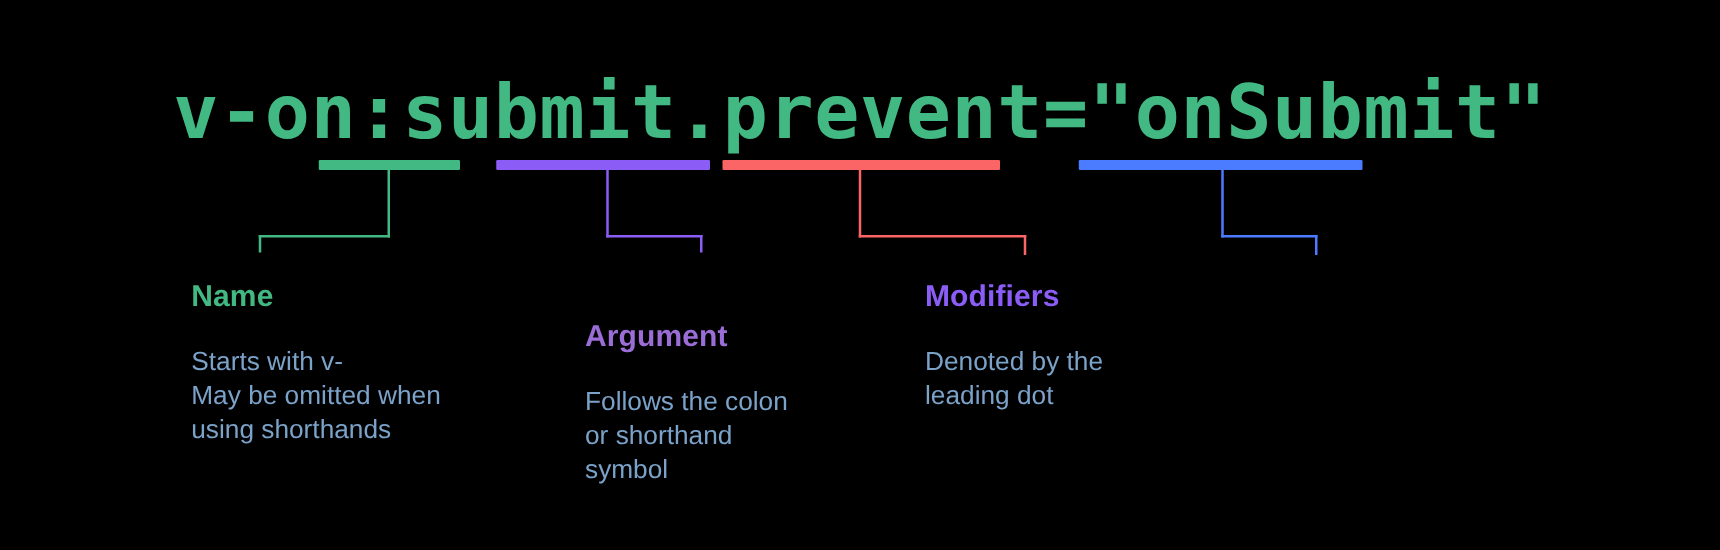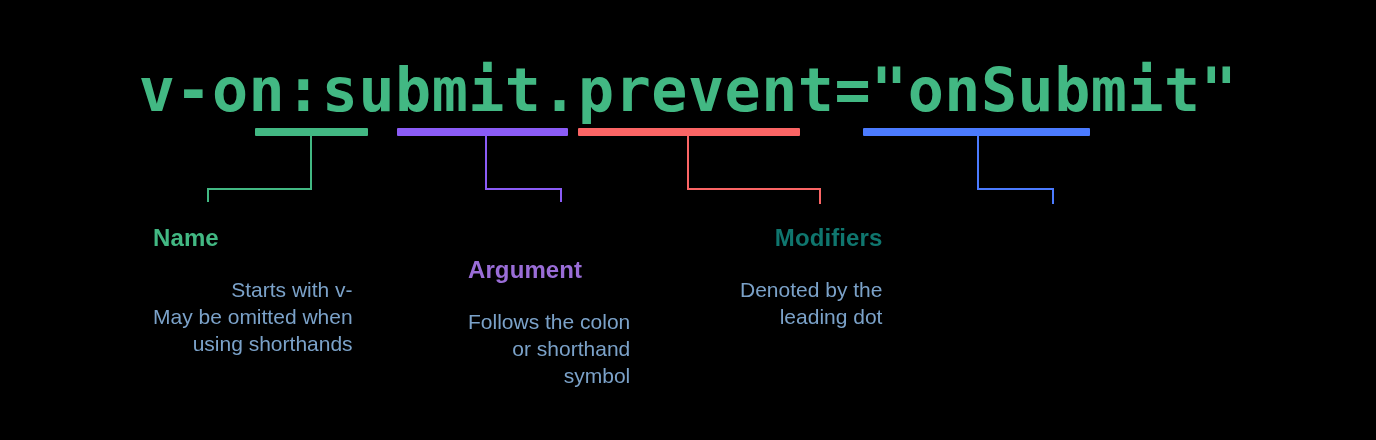--- a/index.html
+++ b/index.html
@@ -69,21 +69,20 @@
   }
 
   .label-desc {
     margin-top: 18px;
     font-family: "Liberation Sans", sans-serif;
     font-size: 21px;
     font-weight: 400;
     line-height: 27px;
     color: #7ba2c9;
     white-space: pre-line;
-    text-align: right;
   }
 </style>
 </head>
 <body>
 
 <div id="stage">
 
   <div class="code-line">v-on:submit.prevent="onSubmit"</div>
 
   <div class="bar" style="left:255px; top:128px; width:113px; background:#42b883;"></div>
@@ -115,19 +114,19 @@
   </div>
 
   <div class="label-block" style="left:468px;">
     <div class="label-heading" style="color:#9a6dd7;margin-top:32px;">Argument</div>
     <div class="label-desc">Follows the colon
 or shorthand
 symbol</div>
   </div>
 
   <div class="label-block" style="left:740px;">
-    <div class="label-heading" style="color:#0f766e;text-align:right;">Modifiers</div>
+    <div class="label-heading" style="color:#8b5cf6;">Modifiers</div>
     <div class="label-desc">Denoted by the
 leading dot</div>
   </div>
 
 
 </div>
 
 </body></html>

